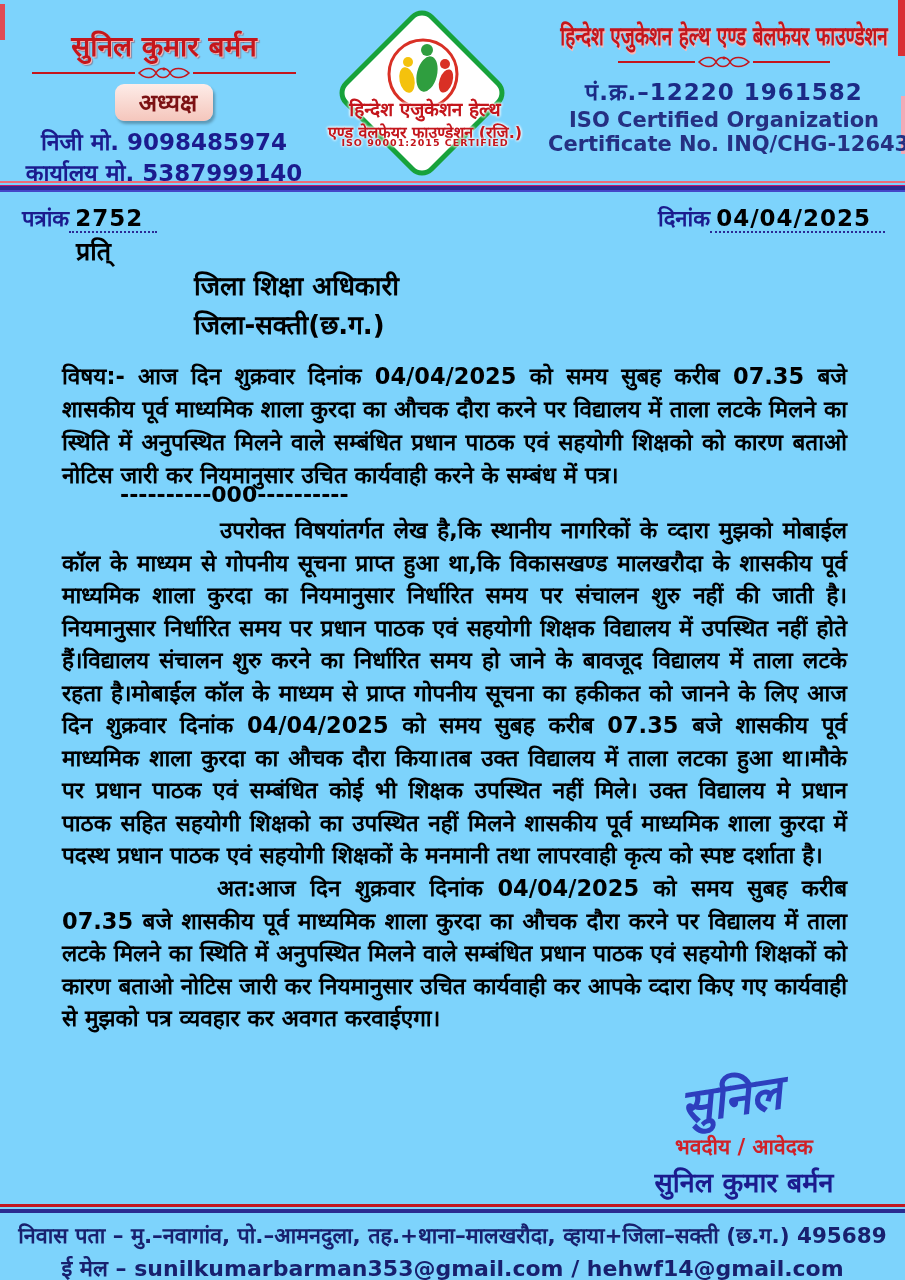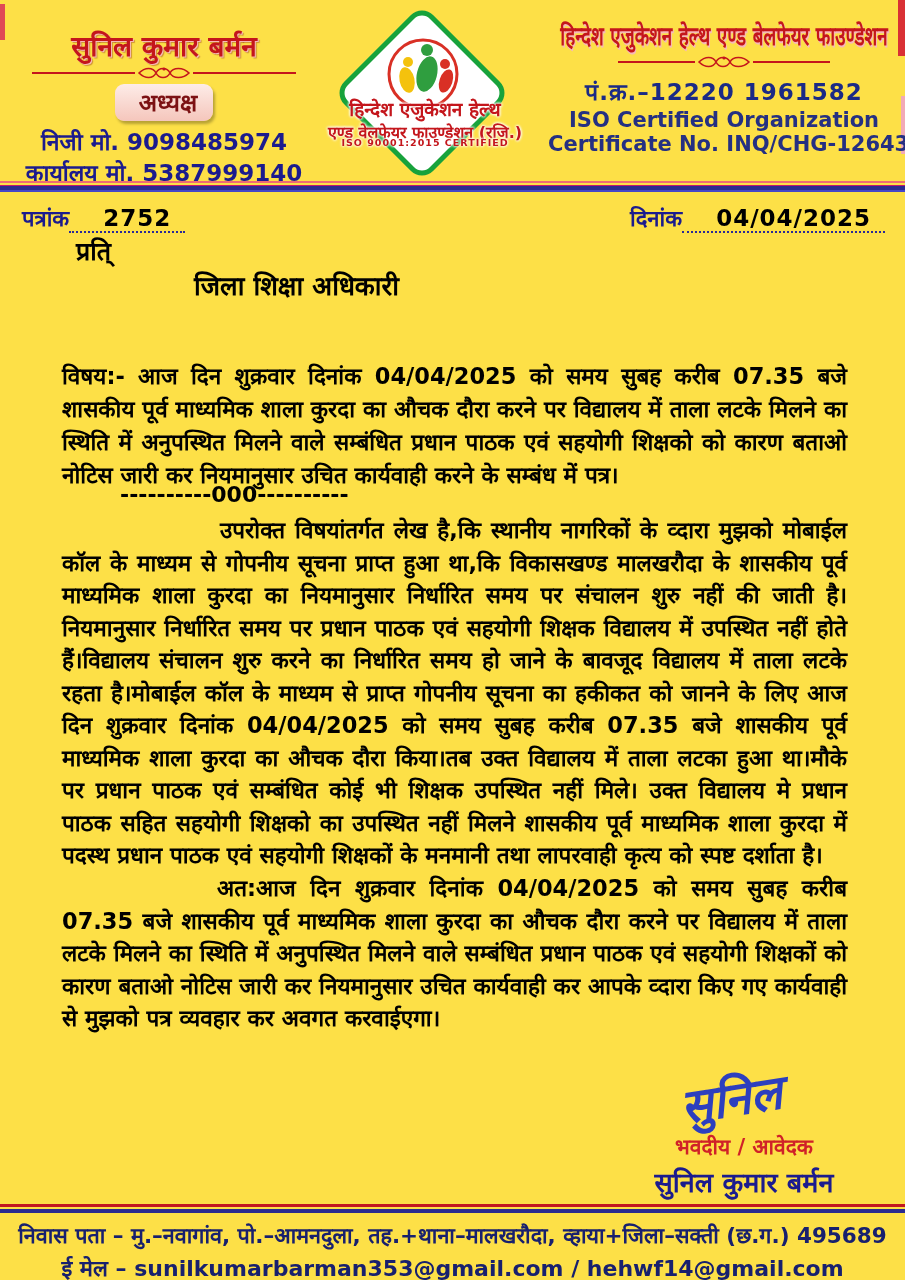--- a/index.html
+++ b/index.html
@@ -1,19 +1,19 @@
 <!DOCTYPE html>
 <html><head>
 <meta charset="utf-8">
 <style>
   * { margin:0; padding:0; box-sizing:border-box; }
   body { background:#888; font-family:"DejaVu Sans","Liberation Sans",sans-serif; }
   .page {
     position:relative; width:905px; height:1280px; margin:0 auto;
-    background:#fde047; overflow:hidden;
+    background:#7dd3fc; overflow:hidden;
     font-family:"DejaVu Sans","Liberation Sans",sans-serif;
   }
   
   .accent { position:absolute; }
   .accent.tl { left:0; top:4px; width:5px; height:36px; background:#e04a55; }
   .accent.tr { right:0; top:0; width:7px; height:56px; background:#d93035; }
   .accent.mr { right:0; top:96px; width:4px; height:58px; background:#f2aab6; }
 
   
   .header { position:relative; height:184px; }
@@ -57,21 +57,21 @@
 
   
   .rule1 { position:absolute; left:0; right:0; top:181px; }
   .rule1 .r-top { height:2px; background:#ef6a75; margin-bottom:2px; }
   .rule1 .r-main { height:7px; background:linear-gradient(180deg,#c2186b 0 18%,#2b2b8f 18% 78%,#4646c8 78% 100%); }
 
   
   .meta { position:absolute; left:22px; right:20px; top:202px; display:flex; justify-content:space-between; align-items:flex-end; }
   .meta .lbl { color:#1b1b8e; font-weight:bold; font-size:22px; }
   .meta .val-wrap { border-bottom:2px dotted #2a2a96; padding:0 14px 1px 6px; }
-  .meta .val { color:#000; font-weight:bold; font-size:23px; letter-spacing:1px;margin-left:28px; }
+  .meta .val { color:#000; font-weight:bold; font-size:23px; letter-spacing:1px; }
 
   
   .recipient { position:absolute; left:76px; top:233px; font-weight:bold; color:#000; }
   .recipient .salutation { font-size:25px; }
   .recipient .r-line { font-size:26px; margin-left:118px; line-height:39px; }
 
   
   .body-text { position:absolute; left:62px; right:58px; color:#000; font-weight:bold; }
   .subject { top:360px; text-align:justify; font-size:22.5px; line-height:33px; }
   .sep { top:482px; font-size:22px; letter-spacing:0; margin-left:58px; }
@@ -164,20 +164,21 @@
       <span class="lbl">पत्रांक</span><span class="val-wrap"><span class="val">2752</span></span>
     </div>
     <div>
       <span class="lbl">दिनांक</span><span class="val-wrap"><span class="val">04/04/2025</span></span>
     </div>
   </div>
 
   <div class="recipient">
     <div class="salutation">प्रति्</div>
     <div class="r-line">जिला शिक्षा अधिकारी</div>
+    <div class="r-line">जिला-सक्ती(छ.ग.)</div>
   </div>
 
   <div class="body-text subject">विषय:- आज दिन शुक्रवार दिनांक 04/04/2025 को समय सुबह करीब 07.35 बजे शासकीय पूर्व माध्यमिक शाला कुरदा का औचक दौरा करने पर विद्यालय में ताला लटके मिलने का स्थिति में अनुपस्थित मिलने वाले सम्बंधित प्रधान पाठक एवं सहयोगी शिक्षको को कारण बताओ नोटिस जारी कर नियमानुसार उचित कार्यवाही करने के सम्बंध में पत्र।</div>
   <div class="body-text sep">----------000----------</div>
   <div class="body-text para1">उपरोक्त विषयांतर्गत लेख है,कि स्थानीय नागरिकों के व्दारा मुझको मोबाईल कॉल के माध्यम से गोपनीय सूचना प्राप्त हुआ था,कि विकासखण्ड मालखरौदा के शासकीय पूर्व माध्यमिक शाला कुरदा का नियमानुसार निर्धारित समय पर संचालन शुरु नहीं की जाती है।नियमानुसार निर्धारित समय पर प्रधान पाठक एवं सहयोगी शिक्षक विद्यालय में उपस्थित नहीं होते हैं।विद्यालय संचालन शुरु करने का निर्धारित समय हो जाने के बावजूद विद्यालय में ताला लटके रहता है।मोबाईल कॉल के माध्यम से प्राप्त गोपनीय सूचना का हकीकत को जानने के लिए आज दिन शुक्रवार दिनांक 04/04/2025 को समय सुबह करीब 07.35 बजे शासकीय पूर्व माध्यमिक शाला कुरदा का औचक दौरा किया।तब उक्त विद्यालय में ताला लटका हुआ था।मौके पर प्रधान पाठक एवं सम्बंधित कोई भी शिक्षक उपस्थित नहीं मिले। उक्त विद्यालय मे प्रधान पाठक सहित सहयोगी शिक्षको का उपस्थित नहीं मिलने शासकीय पूर्व माध्यमिक शाला कुरदा में पदस्थ प्रधान पाठक एवं सहयोगी शिक्षकों के मनमानी तथा लापरवाही कृत्य को स्पष्ट दर्शाता है।</div>
   <div class="body-text para2">अत:आज दिन शुक्रवार दिनांक 04/04/2025 को समय सुबह करीब 07.35 बजे शासकीय पूर्व माध्यमिक शाला कुरदा का औचक दौरा करने पर विद्यालय में ताला लटके मिलने का स्थिति में अनुपस्थित मिलने वाले सम्बंधित प्रधान पाठक एवं सहयोगी शिक्षकों को कारण बताओ नोटिस जारी कर नियमानुसार उचित कार्यवाही कर आपके व्दारा किए गए कार्यवाही से मुझको पत्र व्यवहार कर अवगत करवाईएगा।</div>
 
   <div class="sig">
     <span class="hand">सुनिल</span>
     <div class="role">भवदीय / आवेदक</div>

